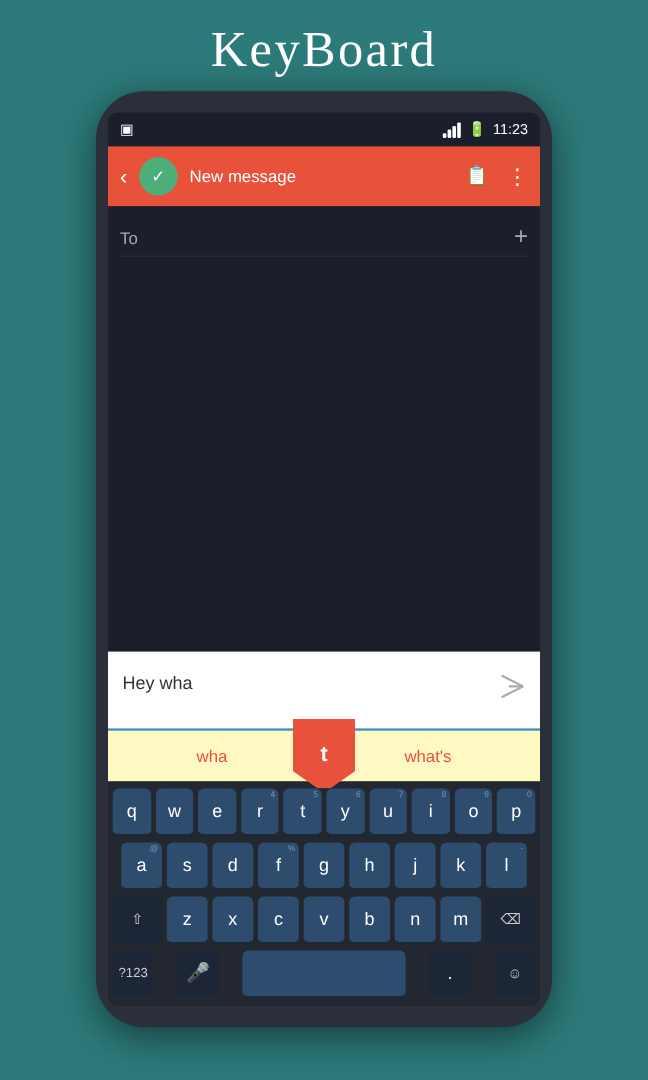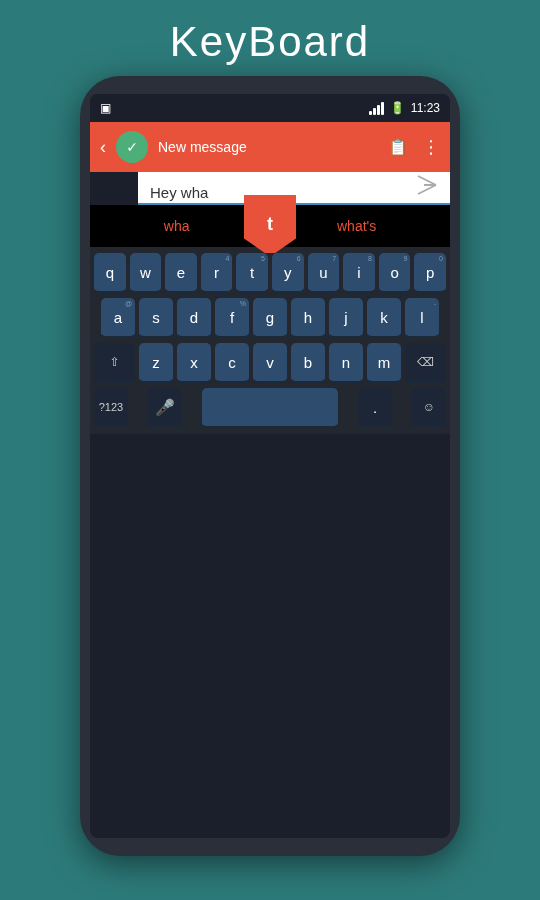--- a/index.html
+++ b/index.html
@@ -12,21 +12,21 @@
       flex-direction: column;
       align-items: center;
       justify-content: flex-start;
       font-family: Arial, sans-serif;
       overflow: hidden;
     }
 
     .app-title {
       color: white;
       font-size: 42px;
-      font-family: Liberation Sans, sans-serif;
+      font-family: Liberation Serif, serif;
       margin-top: 18px;
       margin-bottom: 10px;
       letter-spacing: 2px;
     }
 
     .phone-outer {
       width: 380px;
       height: 780px;
       background: #2a2f3a;
       border-radius: 40px;
@@ -147,45 +147,44 @@
       padding: 4px 0;
       color: #aaa;
       font-size: 14px;
       border-bottom: 1px solid #2a2f3a;
       margin-bottom: 8px;
     }
 
     
     .input-area {
       background: white;
-      padding: 2px 12px;
-      display: flex;
-      align-items: flex-end;
+      padding: 18px 12px;
+      display: flex;
+      align-items: flex-start;
       gap: 8px;
       border-bottom: 2px solid #3a8fc0;
-      margin-left: 48px;
     }
 
     .message-input {
       flex: 1;
       font-size: 15px;
       color: #333;
       border: none;
       outline: none;
     }
 
     .send-icon {
       color: #aaa;
       font-size: 20px;
       cursor: pointer;
     }
 
     
     .suggestions-bar {
-      background: #000000;
+      background: #fef9c3;
       height: 42px;
       display: flex;
       align-items: center;
       justify-content: space-around;
       position: relative;
     }
 
     .suggestion {
       color: #e8523a;
       font-size: 14px;
@@ -324,20 +323,26 @@
       <div class="app-bar-icon">
         <span>✓</span>
       </div>
       <span class="app-bar-title">New message</span>
       <div class="app-bar-actions">
         <span style="font-size:16px;">📋</span>
         <span>⋮</span>
       </div>
     </div>
 
+    <div class="message-area">
+      <div class="to-field">
+        <span>To</span>
+        <span style="color:#aaa;font-size:20px;">+</span>
+      </div>
+    </div>
 
     <div class="input-area">
       <input class="message-input" type="text" value="Hey wha" style="">
       <span class="send-icon">
         <svg width="22" height="22" viewBox="0 0 22 22" fill="none">
           <line x1="2" y1="20" x2="20" y2="11" stroke="#aaa" stroke-width="1.8"></line>
           <line x1="2" y1="2" x2="20" y2="11" stroke="#aaa" stroke-width="1.8"></line>
           <line x1="8" y1="11" x2="20" y2="11" stroke="#aaa" stroke-width="1.8"></line>
         </svg>
       </span>

